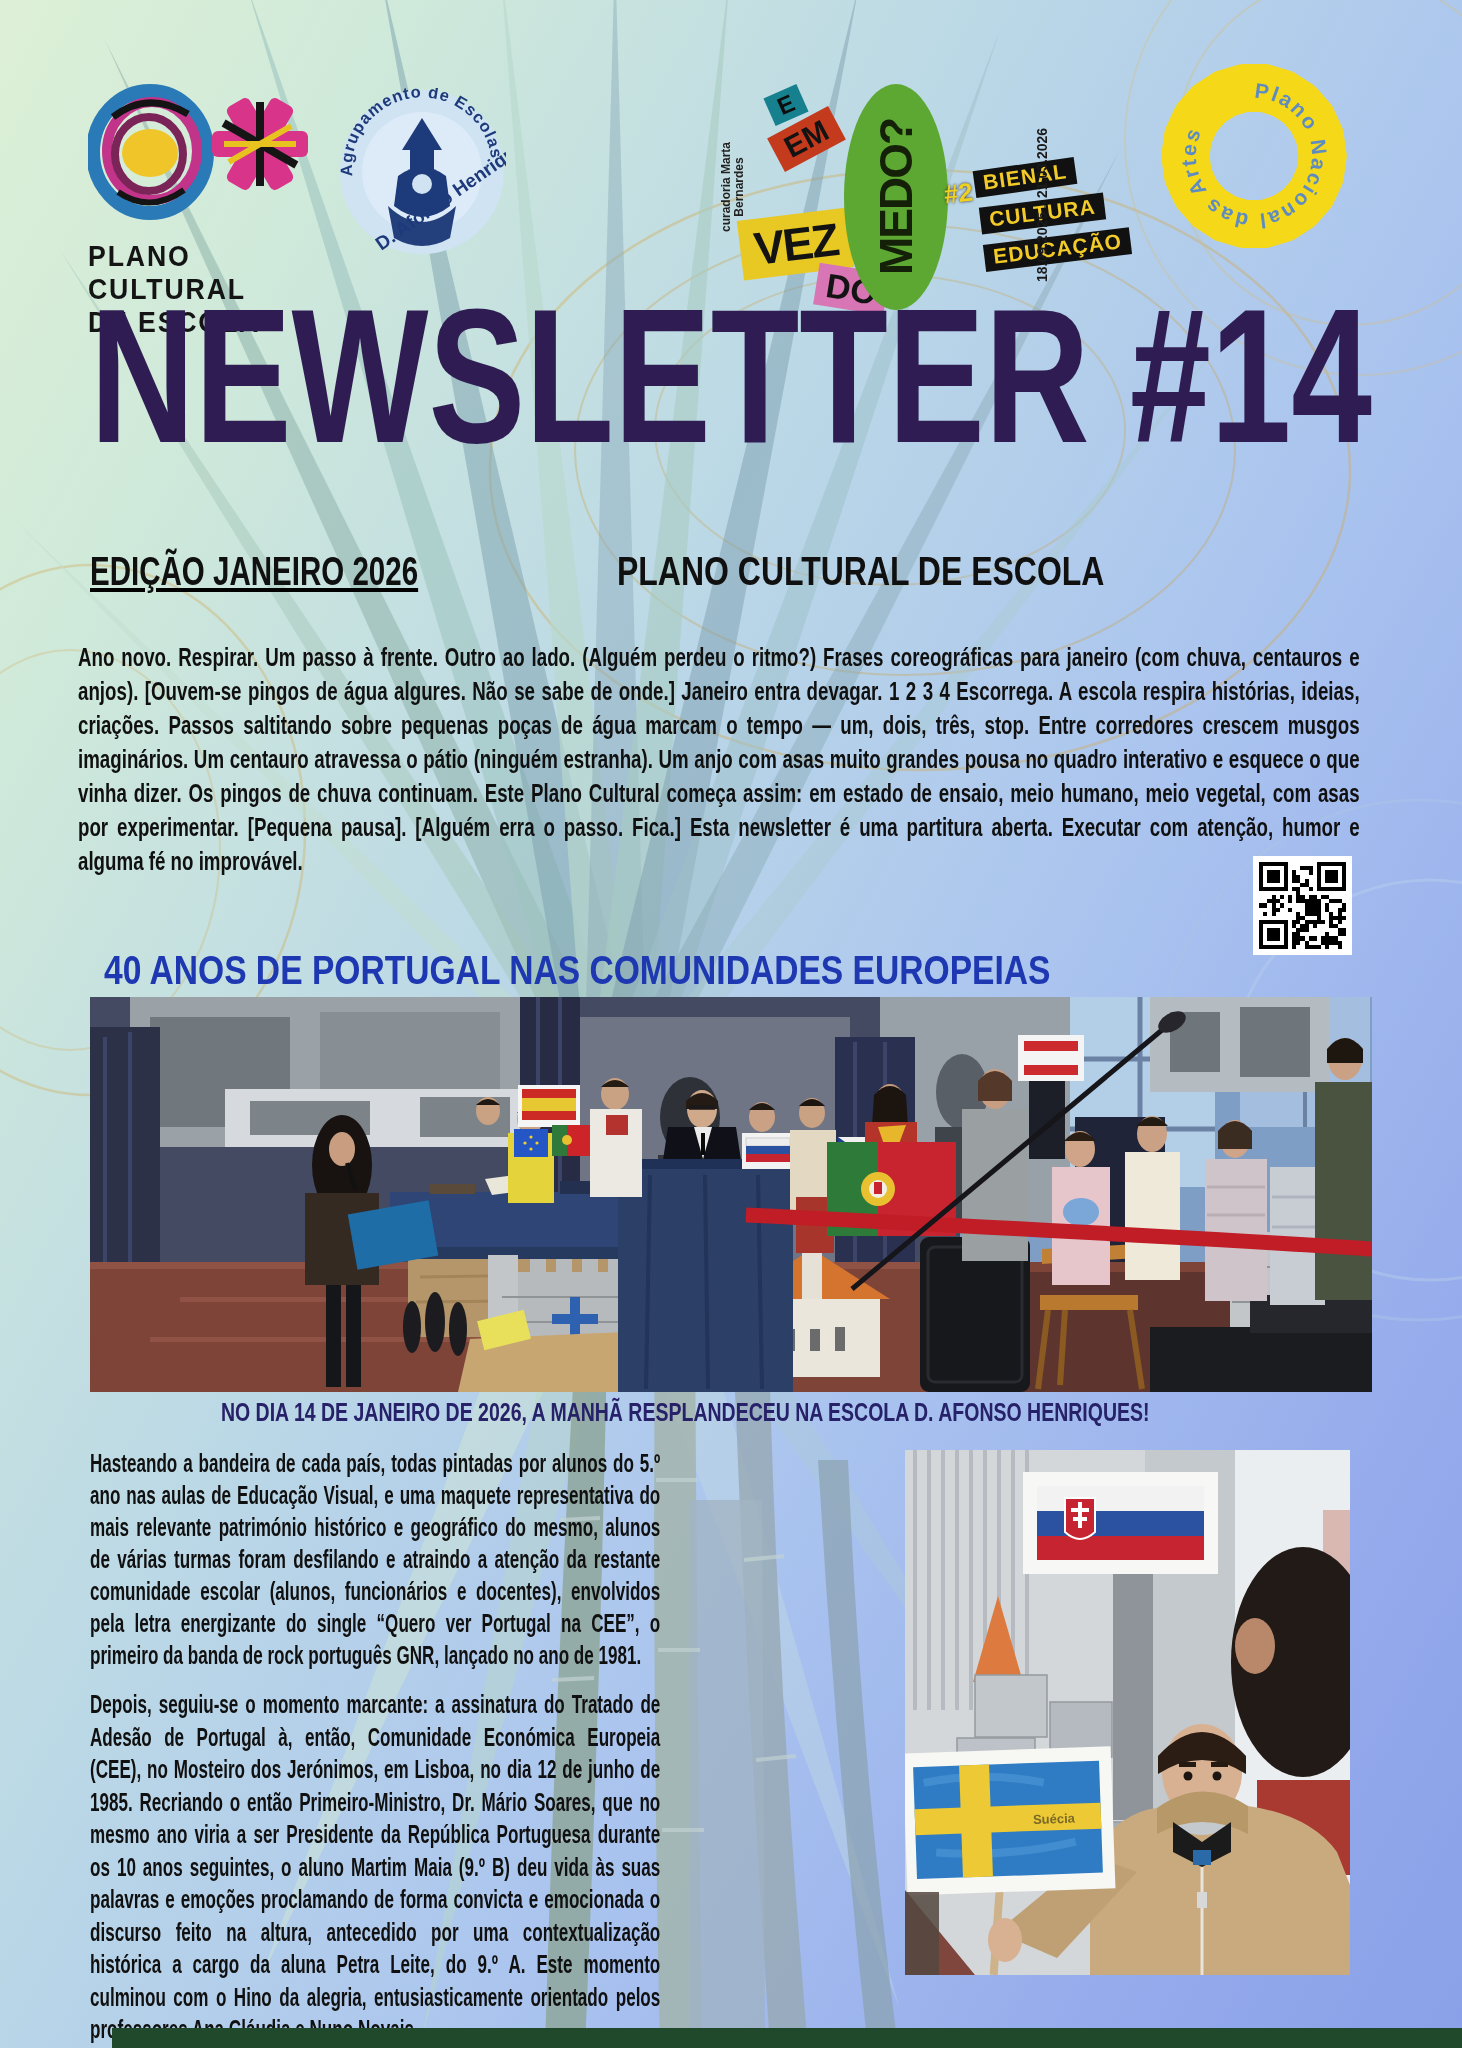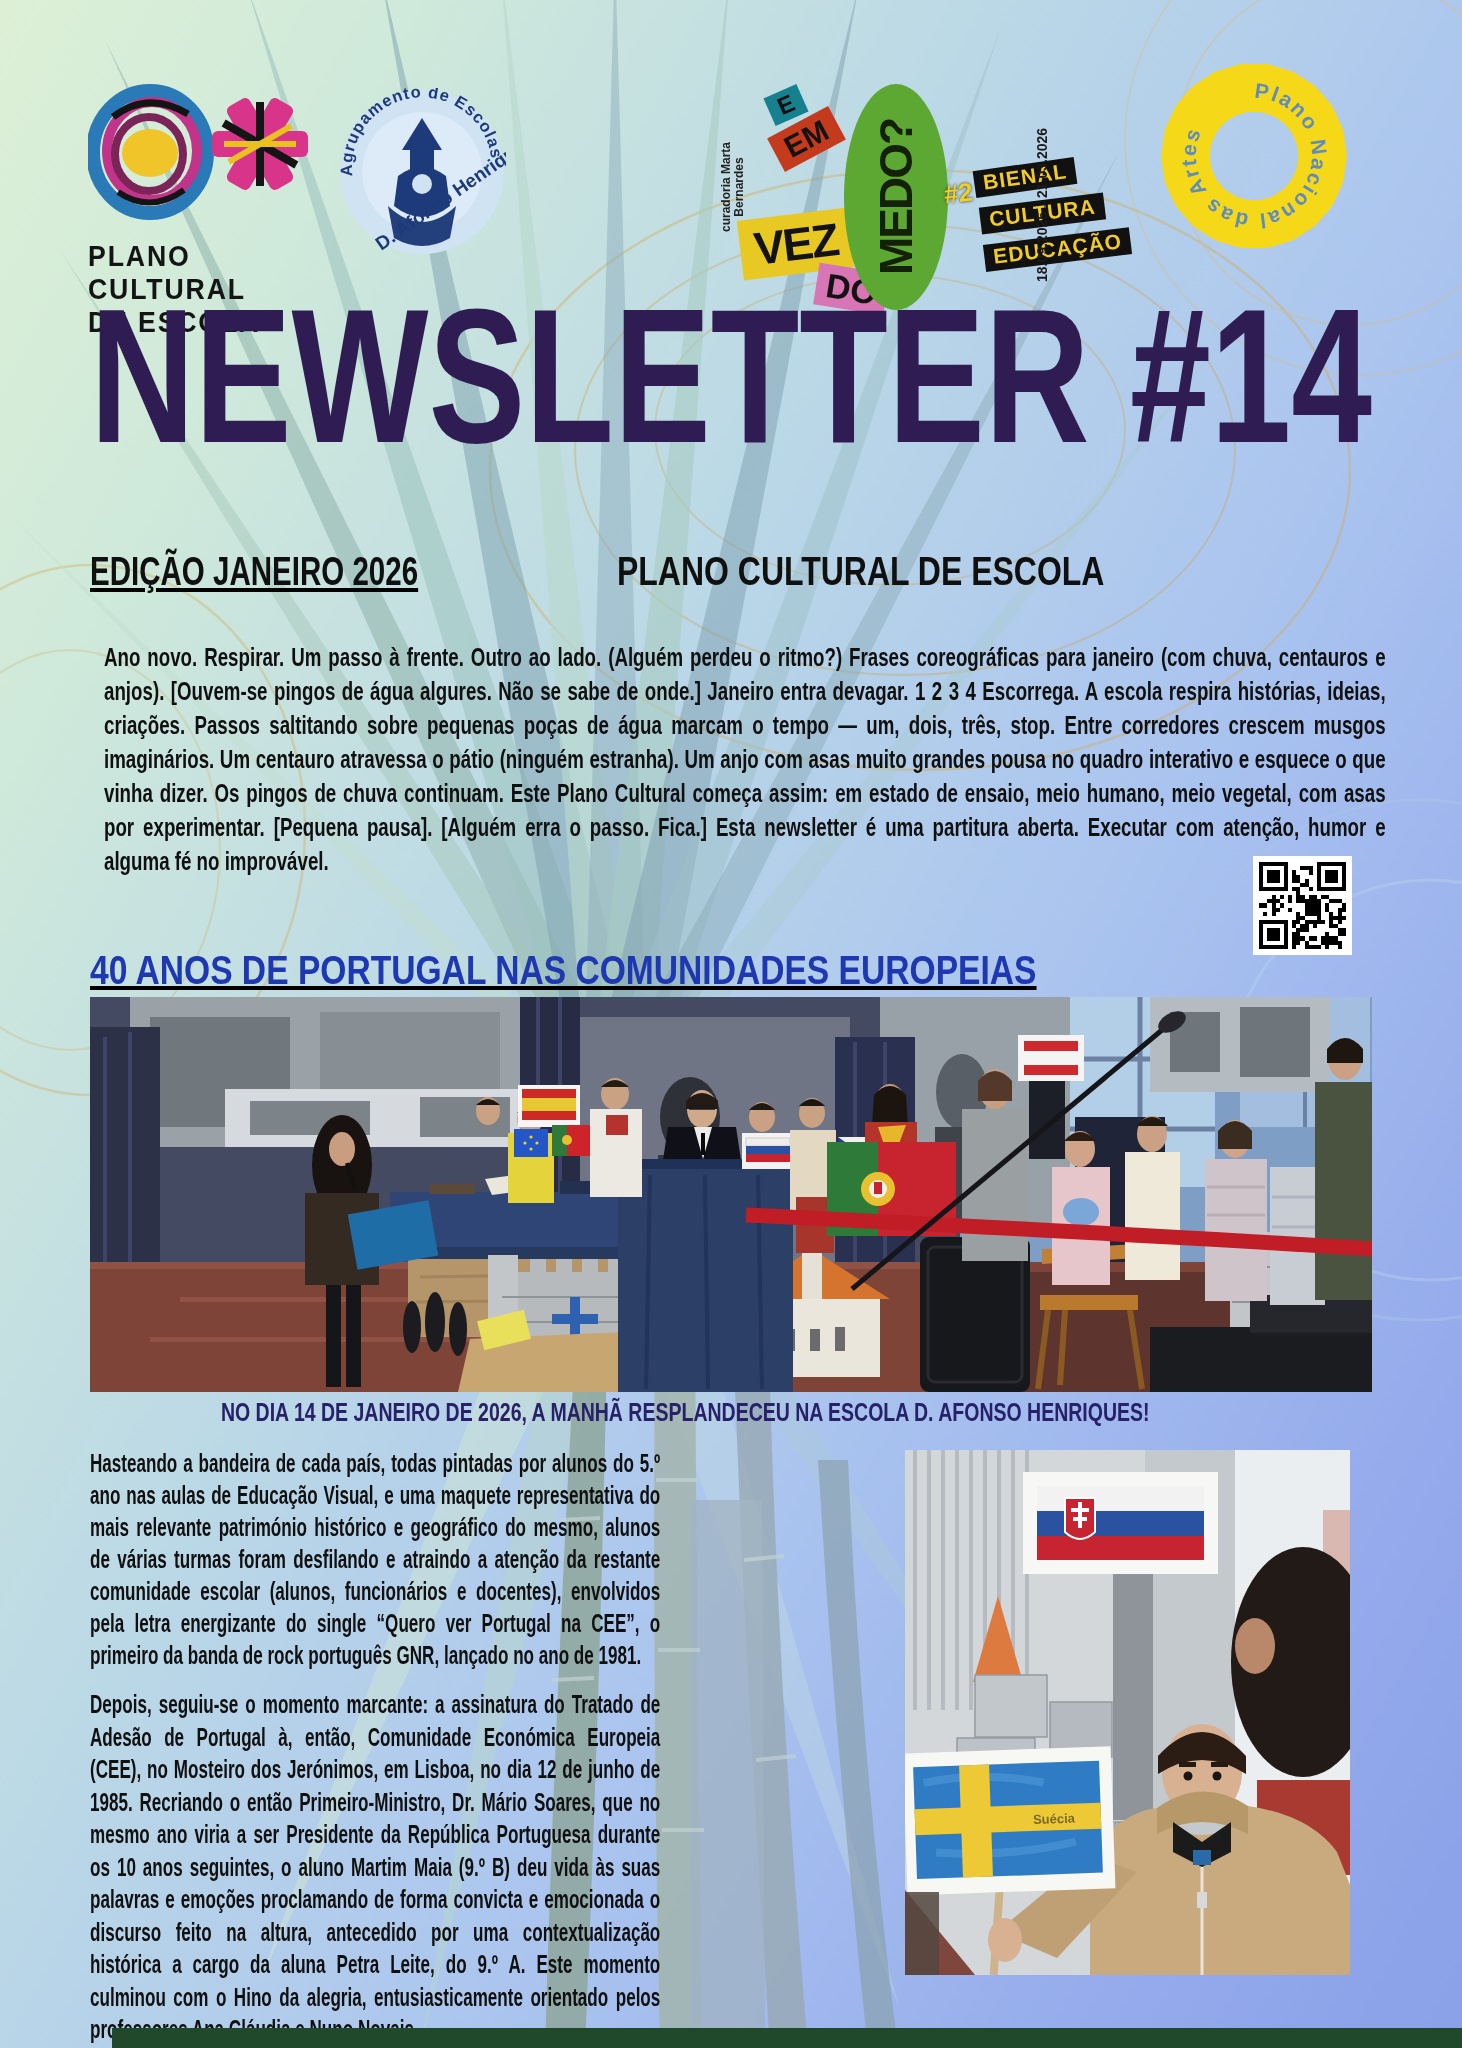--- a/index.html
+++ b/index.html
@@ -177,21 +177,21 @@
     <text x="0" y="160" textLength="1282" lengthAdjust="spacingAndGlyphs" font-family="Liberation Sans, sans-serif" font-weight="bold" font-size="192" fill="#2e1c52">NEWSLETTER #14</text>
   </svg>
 
   <div class="abs" style="left:90px;top:548px;text-decoration:underline;">
     <div class="sq blk" style="font-size:41px;transform:scaleX(.72);letter-spacing:0px;">EDIÇÃO JANEIRO 2026</div>
   </div>
   <div class="abs" style="left:617px;top:548px;">
     <div class="sq blk" style="font-size:41px;transform:scaleX(.78);">PLANO CULTURAL DE ESCOLA</div>
   </div>
 
-  <div class="abs" style="left:104px;top:640px;width:1282px;">
+  <div class="abs" style="left:78px;top:640px;width:1282px;">
     <div class="sqj blk" style="width:1780px;transform:scaleX(.72);font-size:26px;line-height:34px;letter-spacing:0;">Ano novo. Respirar. Um passo à frente. Outro ao lado. (Alguém perdeu o ritmo?) Frases coreográficas para janeiro (com chuva, centauros e anjos). [Ouvem-se pingos de água algures. Não se sabe de onde.] Janeiro entra devagar. 1 2 3 4 Escorrega. A escola respira histórias, ideias, criações. Passos saltitando sobre pequenas poças de água marcam o tempo — um, dois, três, stop. Entre corredores crescem musgos imaginários. Um centauro atravessa o pátio (ninguém estranha). Um anjo com asas muito grandes pousa no quadro interativo e esquece o que vinha dizer. Os pingos de chuva continuam. Este Plano Cultural começa assim: em estado de ensaio, meio humano, meio vegetal, com asas por experimentar. [Pequena pausa].  [Alguém erra o passo. Fica.] Esta newsletter é uma partitura aberta. Executar com atenção, humor e alguma fé no improvável.</div>
   </div>
 
   <div class="abs" style="left:1253px;top:856px;width:99px;height:99px;background:#fff;padding:0;">
     <svg id="qrsvg" width="99" height="99" viewBox="-1.5 -1.5 24 24" shape-rendering="crispEdges">
       <g fill="#000">
         <rect x="0" y="0" width="7" height="7"></rect>
           <rect x="14" y="0" width="7" height="7"></rect>
           <rect x="0" y="14" width="7" height="7"></rect>
       </g>
@@ -326,21 +326,21 @@
           <rect x="11" y="20" width="1" height="1"></rect>
           <rect x="12" y="20" width="1" height="1"></rect>
           <rect x="13" y="20" width="1" height="1"></rect>
           <rect x="14" y="20" width="1" height="1"></rect>
           <rect x="16" y="20" width="1" height="1"></rect>
           <rect x="19" y="20" width="1" height="1"></rect>
         </g>
     </svg>
   </div>
 
-  <div class="abs" style="left:90px;top:948px;text-decoration:underline;">
+  <div class="abs" style="left:104px;top:948px;">
     <div class="sq" style="font-size:40px;color:#1e38b2;transform:scaleX(.84);">40 ANOS DE PORTUGAL NAS COMUNIDADES EUROPEIAS</div>
   </div>
 
   <svg class="abs" style="left:90px;top:997px;" width="1282" height="395" viewBox="0 0 1282 395">
     <rect x="0" y="0" width="1282" height="395" fill="#454a63"></rect>
 
     <rect x="870" y="0" width="412" height="270" fill="#7e9ec6"></rect>
     <rect x="900" y="0" width="225" height="190" fill="#b3cfe8"></rect>
     <g stroke="#6b82a4" stroke-width="5">
         <line x1="975" y1="0" x2="975" y2="190"></line>

